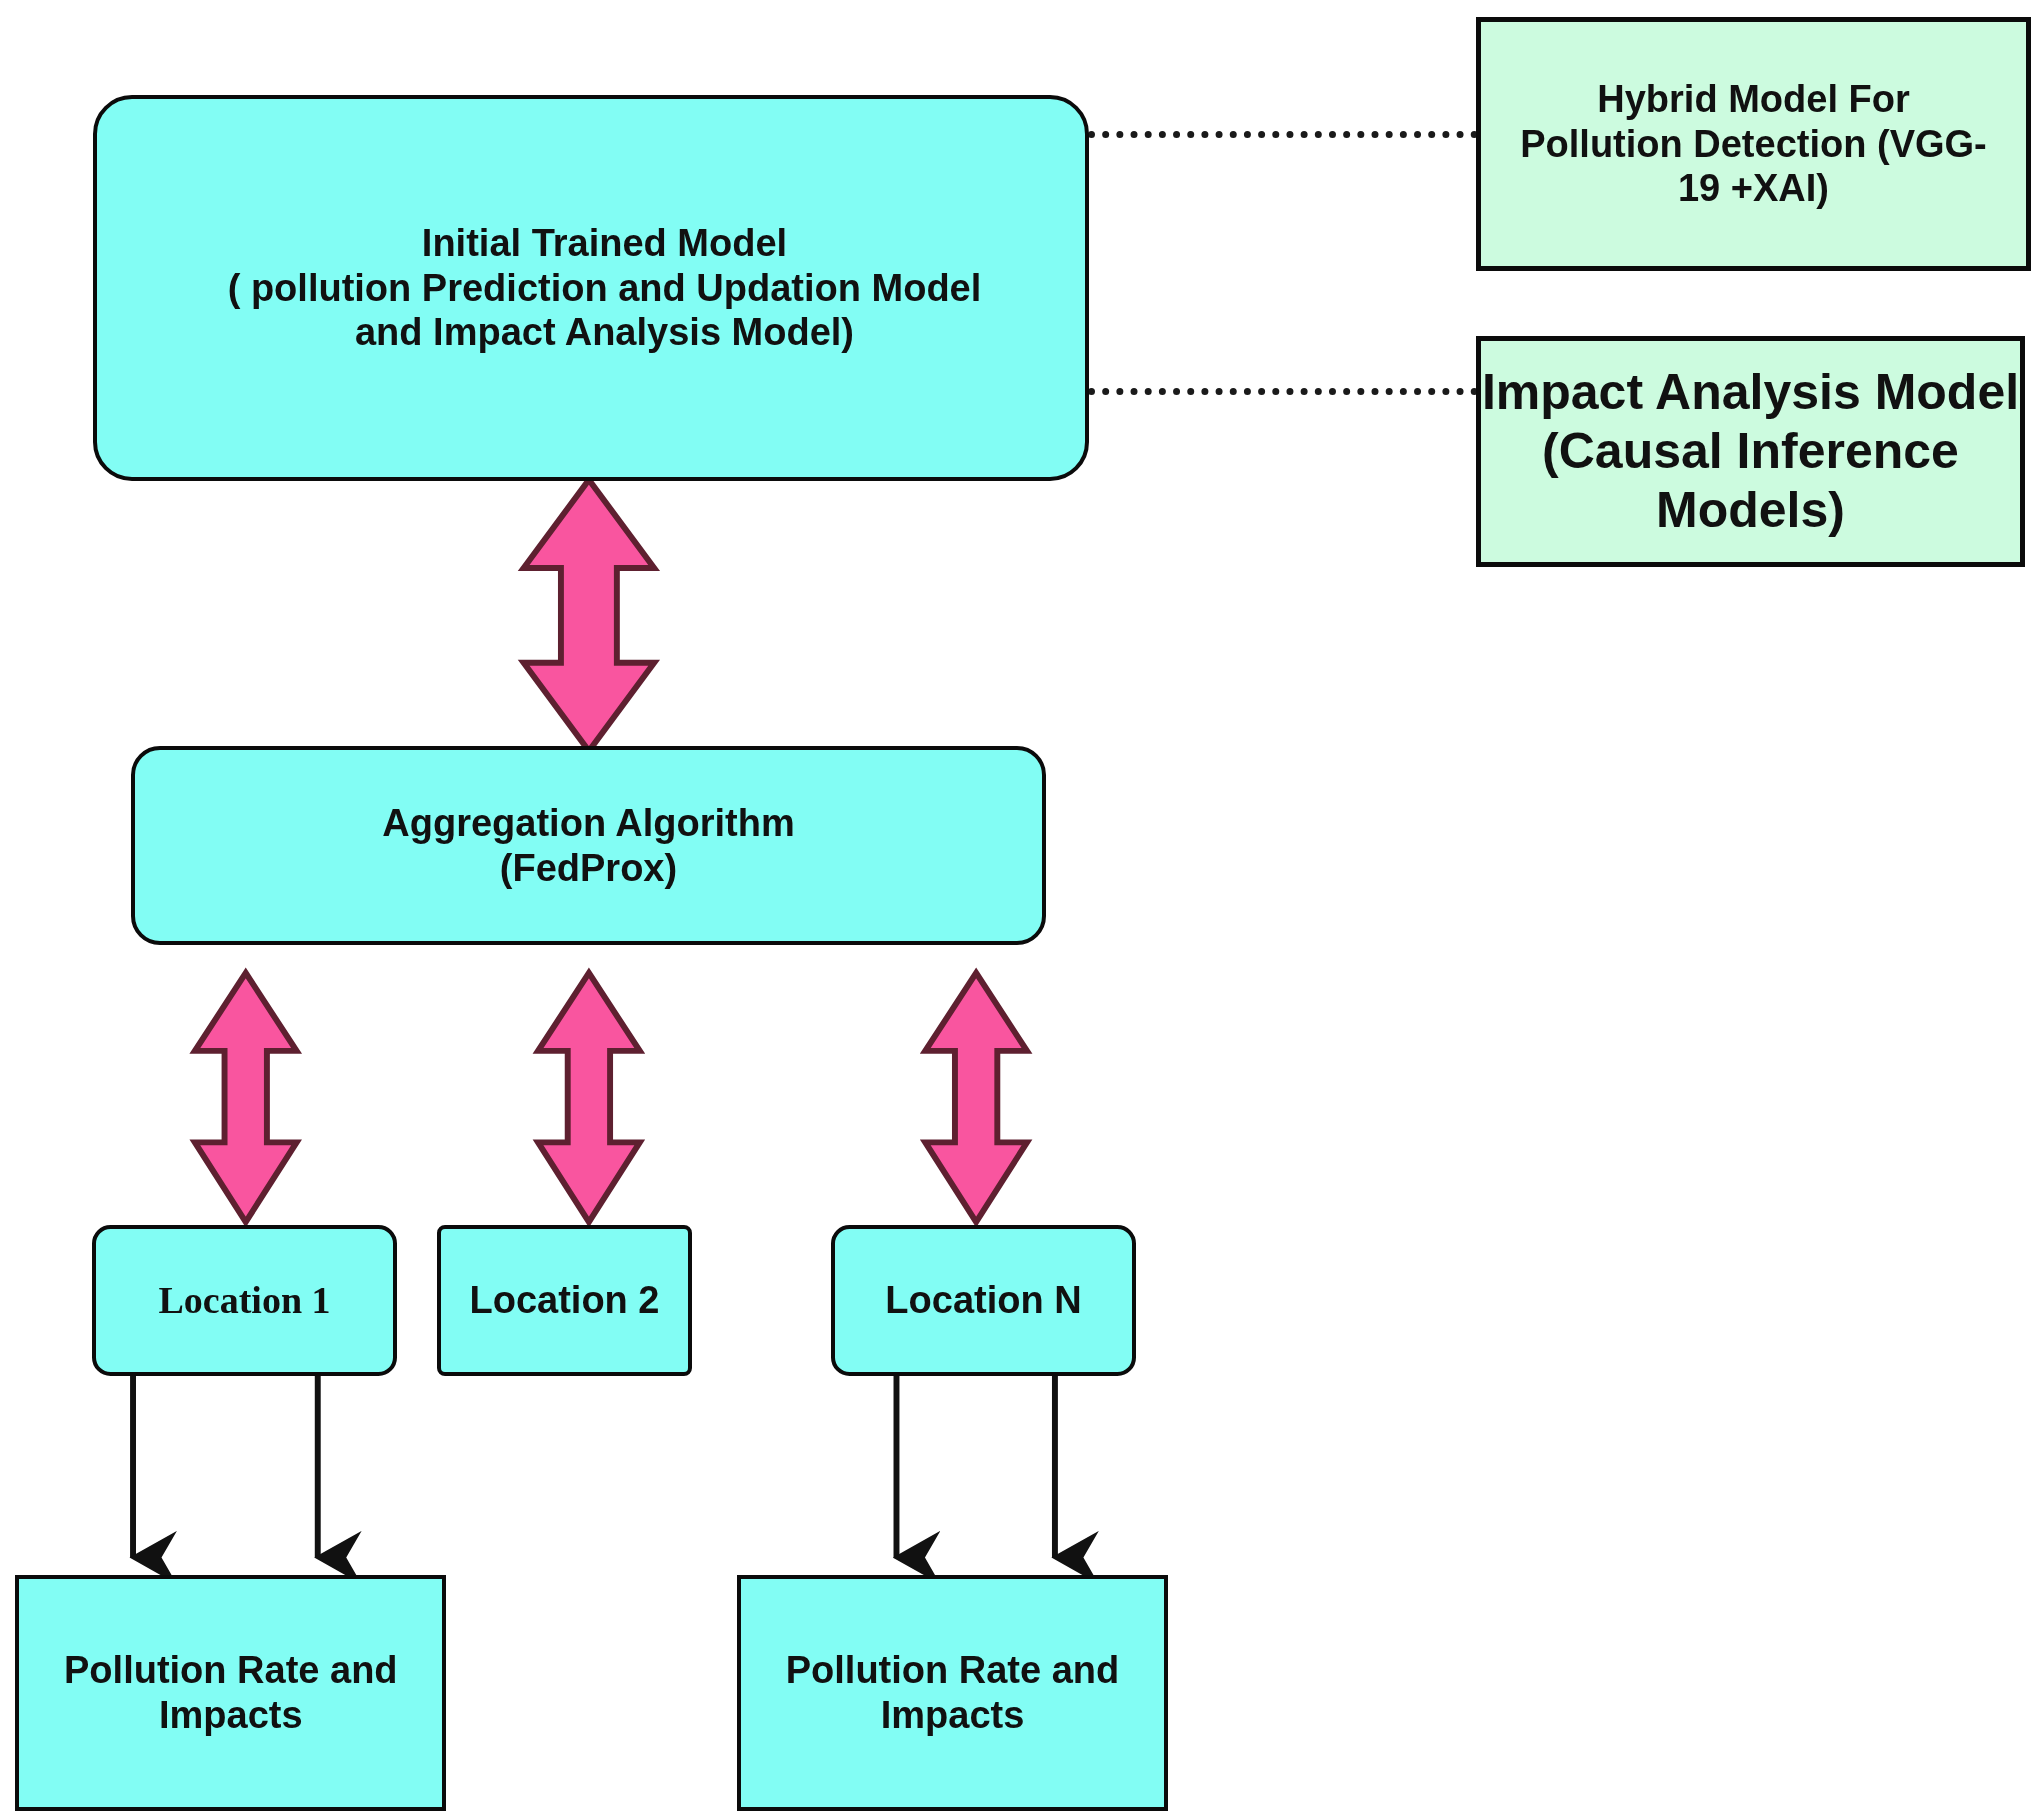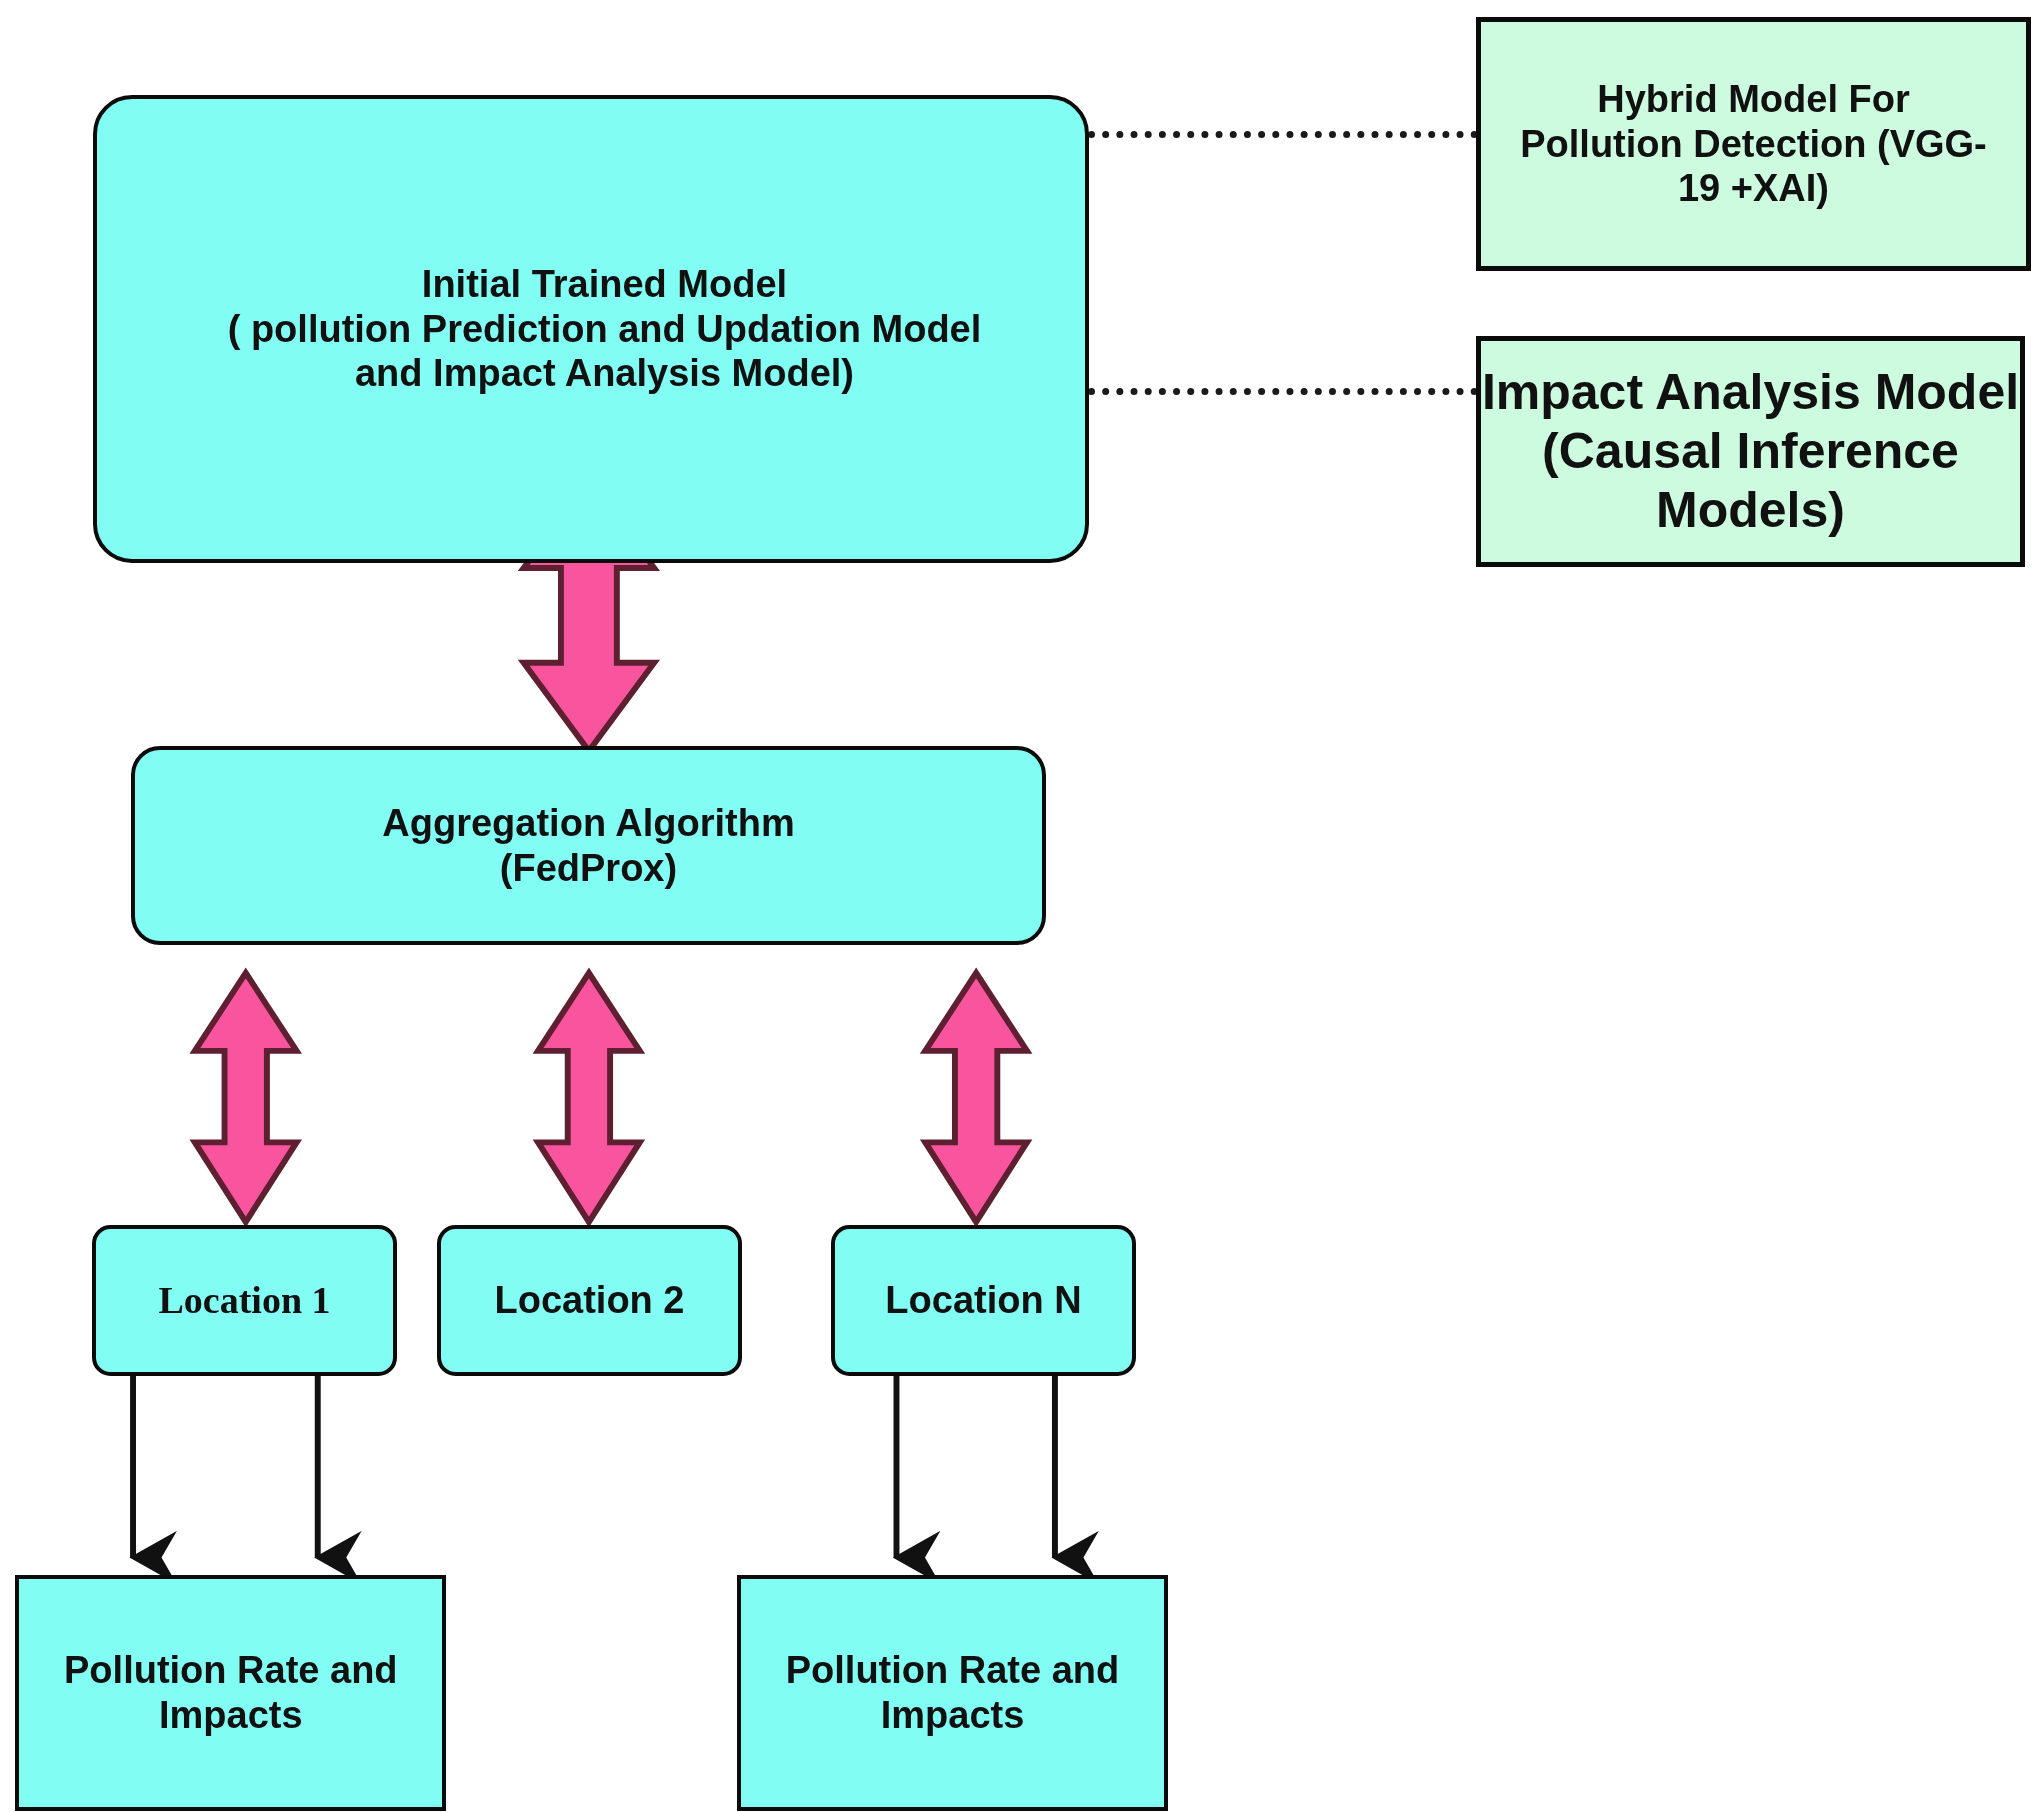--- a/index.html
+++ b/index.html
@@ -121,38 +121,38 @@
     <line x1="157" y1="1622" x2="157" y2="1838" stroke="#111111" stroke-width="7" marker-end="url(#blackhead)"></line>
     <line x1="375" y1="1622" x2="375" y2="1838" stroke="#111111" stroke-width="7" marker-end="url(#blackhead)"></line>
 
     <line x1="1058" y1="1622" x2="1058" y2="1838" stroke="#111111" stroke-width="7" marker-end="url(#blackhead)"></line>
     <line x1="1245" y1="1622" x2="1245" y2="1838" stroke="#111111" stroke-width="7" marker-end="url(#blackhead)"></line>
   </svg>
 
   <div class="dotline" style="left:1088px; top:131px; width:390px;"></div>
   <div class="dotline" style="left:1088px; top:388px; width:390px;"></div>
 
-  <div class="node cyan rounded-lg" style="left:93px; top:95px; width:996px; height:468px; font-size:38px;padding-left:27px;">Initial Trained Model
+  <div class="node cyan rounded-lg" style="left:93px; top:95px; width:996px; height:386px; font-size:38px;padding-left:27px;">Initial Trained Model
 ( pollution Prediction and Updation Model
 and Impact Analysis Model)</div>
 
   <div class="node green sharp" style="left:1476px; top:17px; width:555px; height:254px; font-size:38px;">Hybrid Model For
 Pollution Detection (VGG-
 19 +XAI)</div>
 
   <div class="node green sharp" style="left:1476px; top:336px; width:549px; height:231px; font-size:50px;">Impact Analysis Model
 (Causal Inference
 Models)</div>
 
   <div class="node cyan rounded-md" style="left:131px; top:746px; width:915px; height:199px; font-size:38px;">Aggregation Algorithm
 (FedProx)</div>
 
   <div class="node cyan rounded-sm" style="left:92px; top:1225px; width:305px; height:151px; font-size:38px;font-family:Liberation Serif, serif;">Location 1</div>
 
-  <div class="node cyan rounded-sm" style="left:437px; top:1225px; width:305px; height:151px; font-size:38px;">Location 2</div>
+  <div class="node cyan rounded-sm" style="left:437px; top:1225px; width:255px; height:151px; font-size:38px;border-radius:8px;">Location 2</div>
 
   <div class="node cyan rounded-sm" style="left:831px; top:1225px; width:305px; height:151px; font-size:38px;">Location N</div>
 
   <div class="node cyan sharp" style="left:15.3px; top:1575px; width:431px; height:236px; font-size:38px;">Pollution Rate and
 Impacts</div>
 
   <div class="node cyan sharp" style="left:737px; top:1575px; width:431px; height:236px; font-size:38px;">Pollution Rate and
 Impacts</div>
 
 </div>

